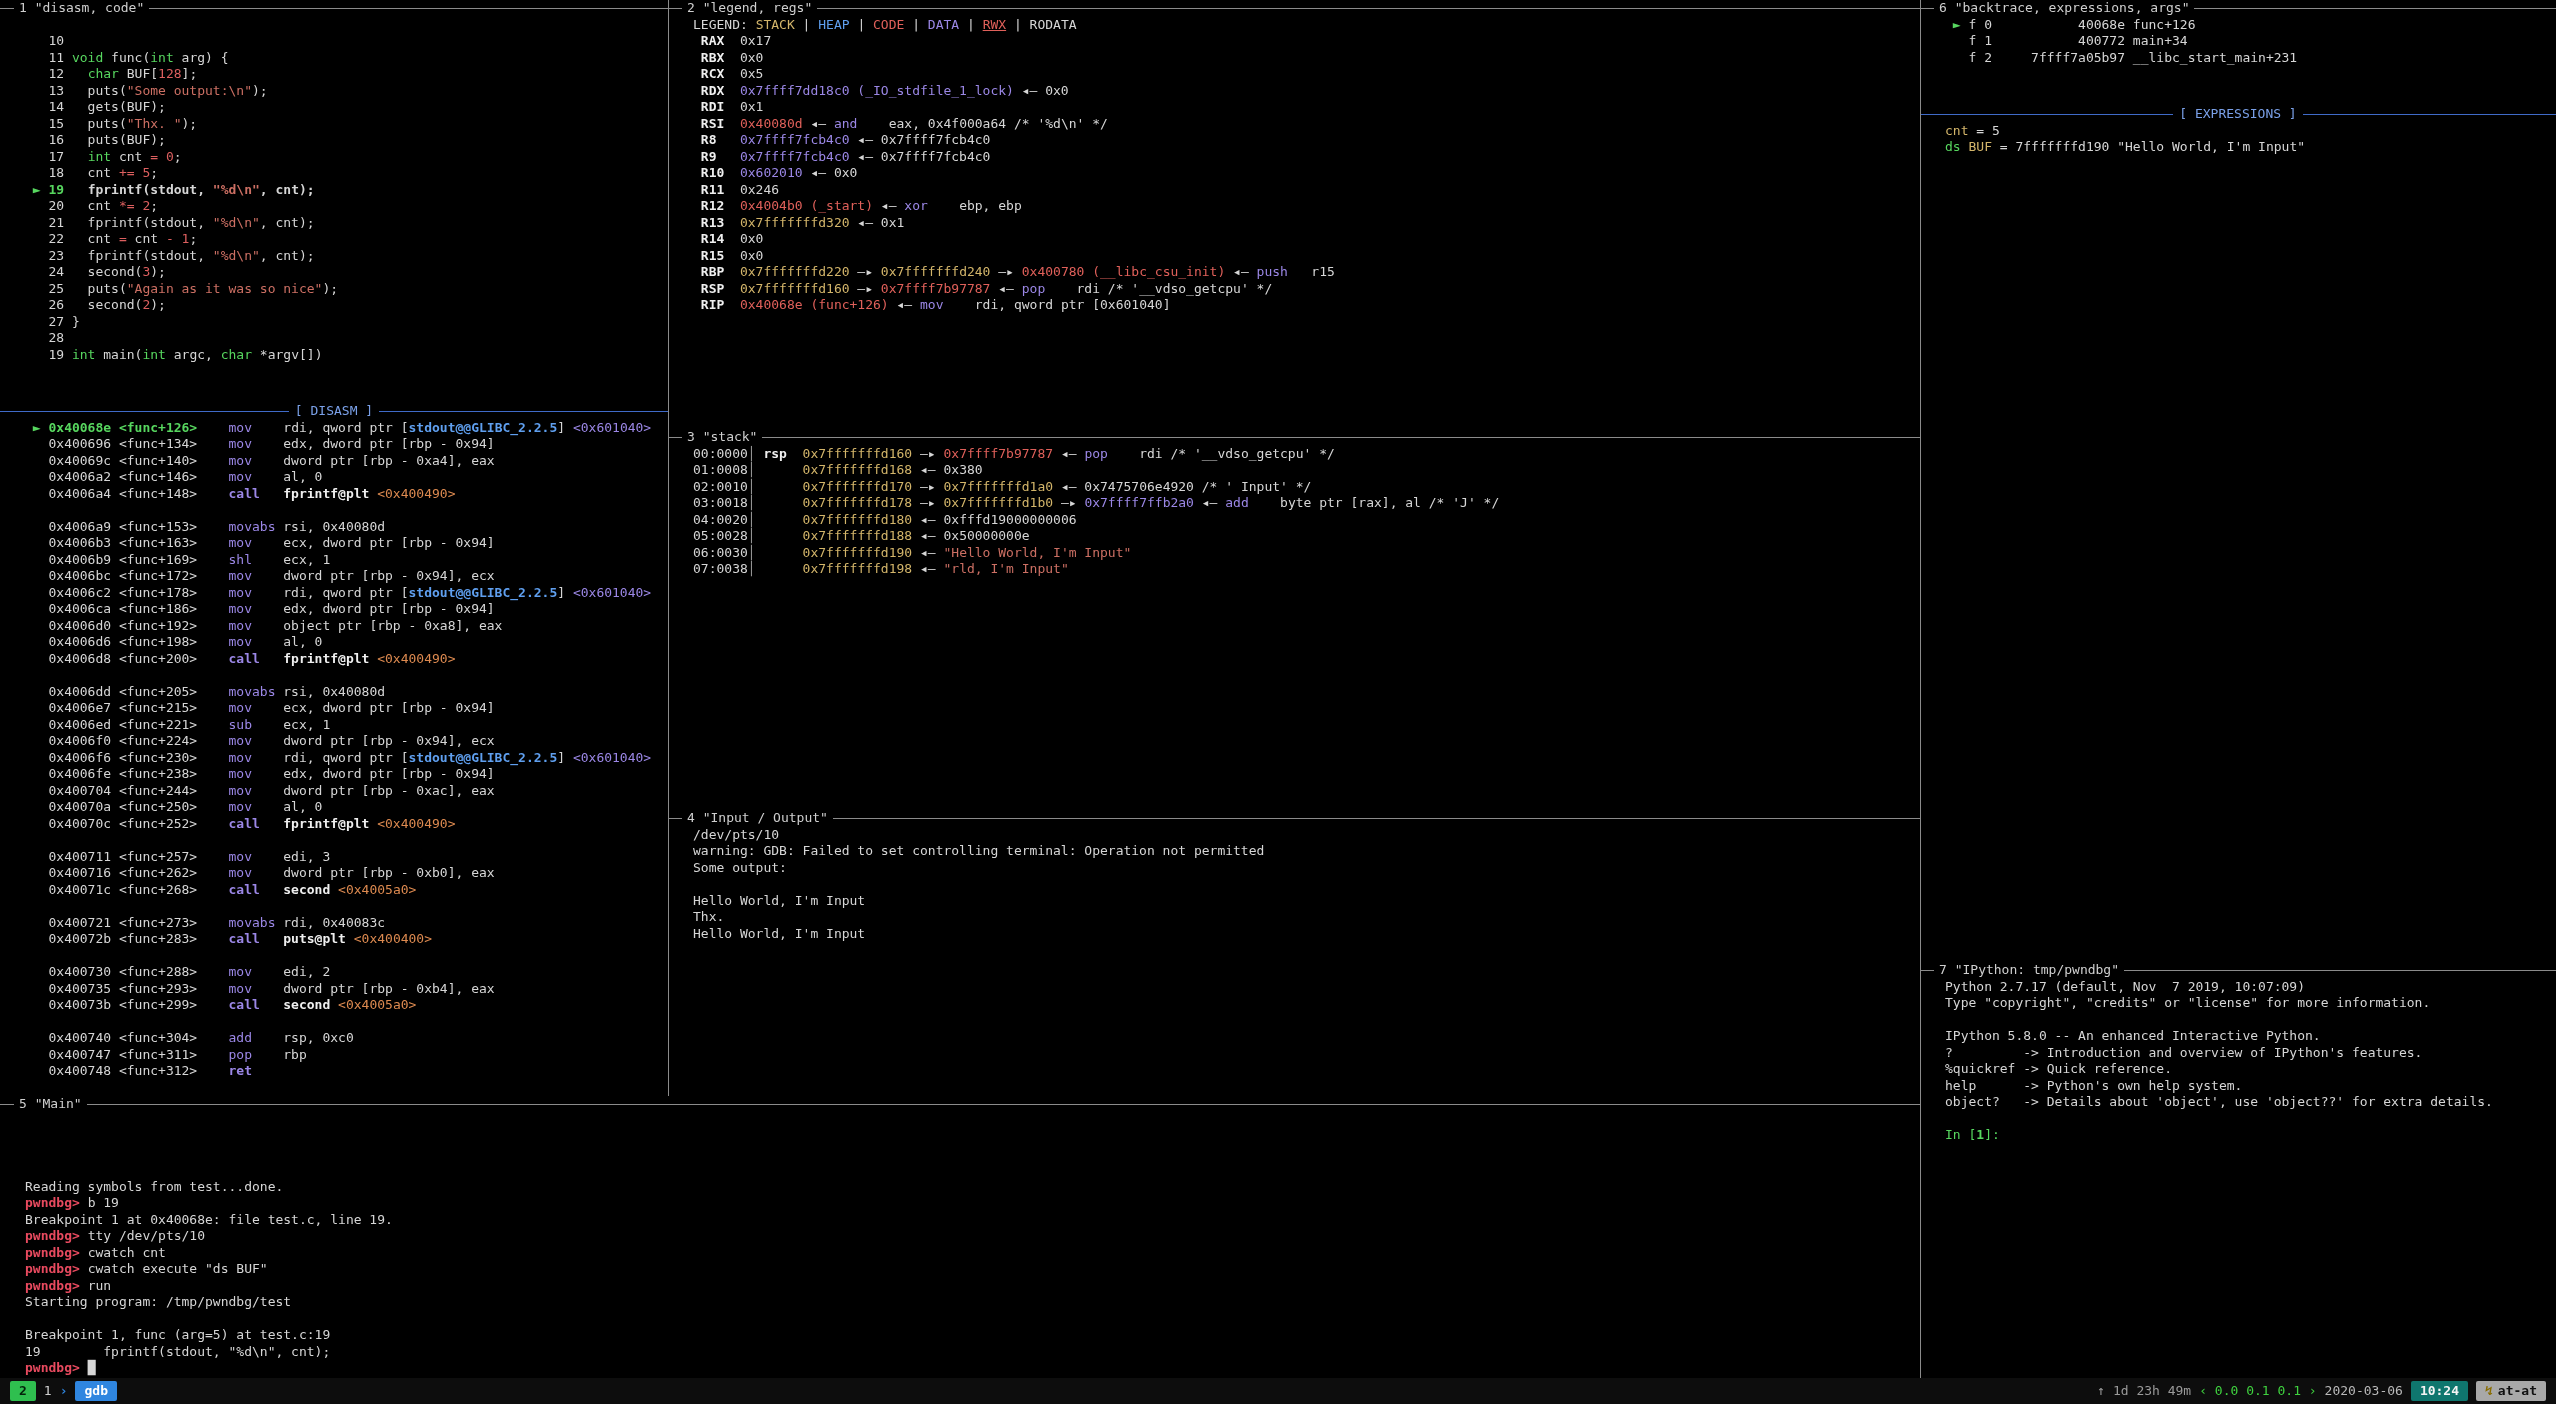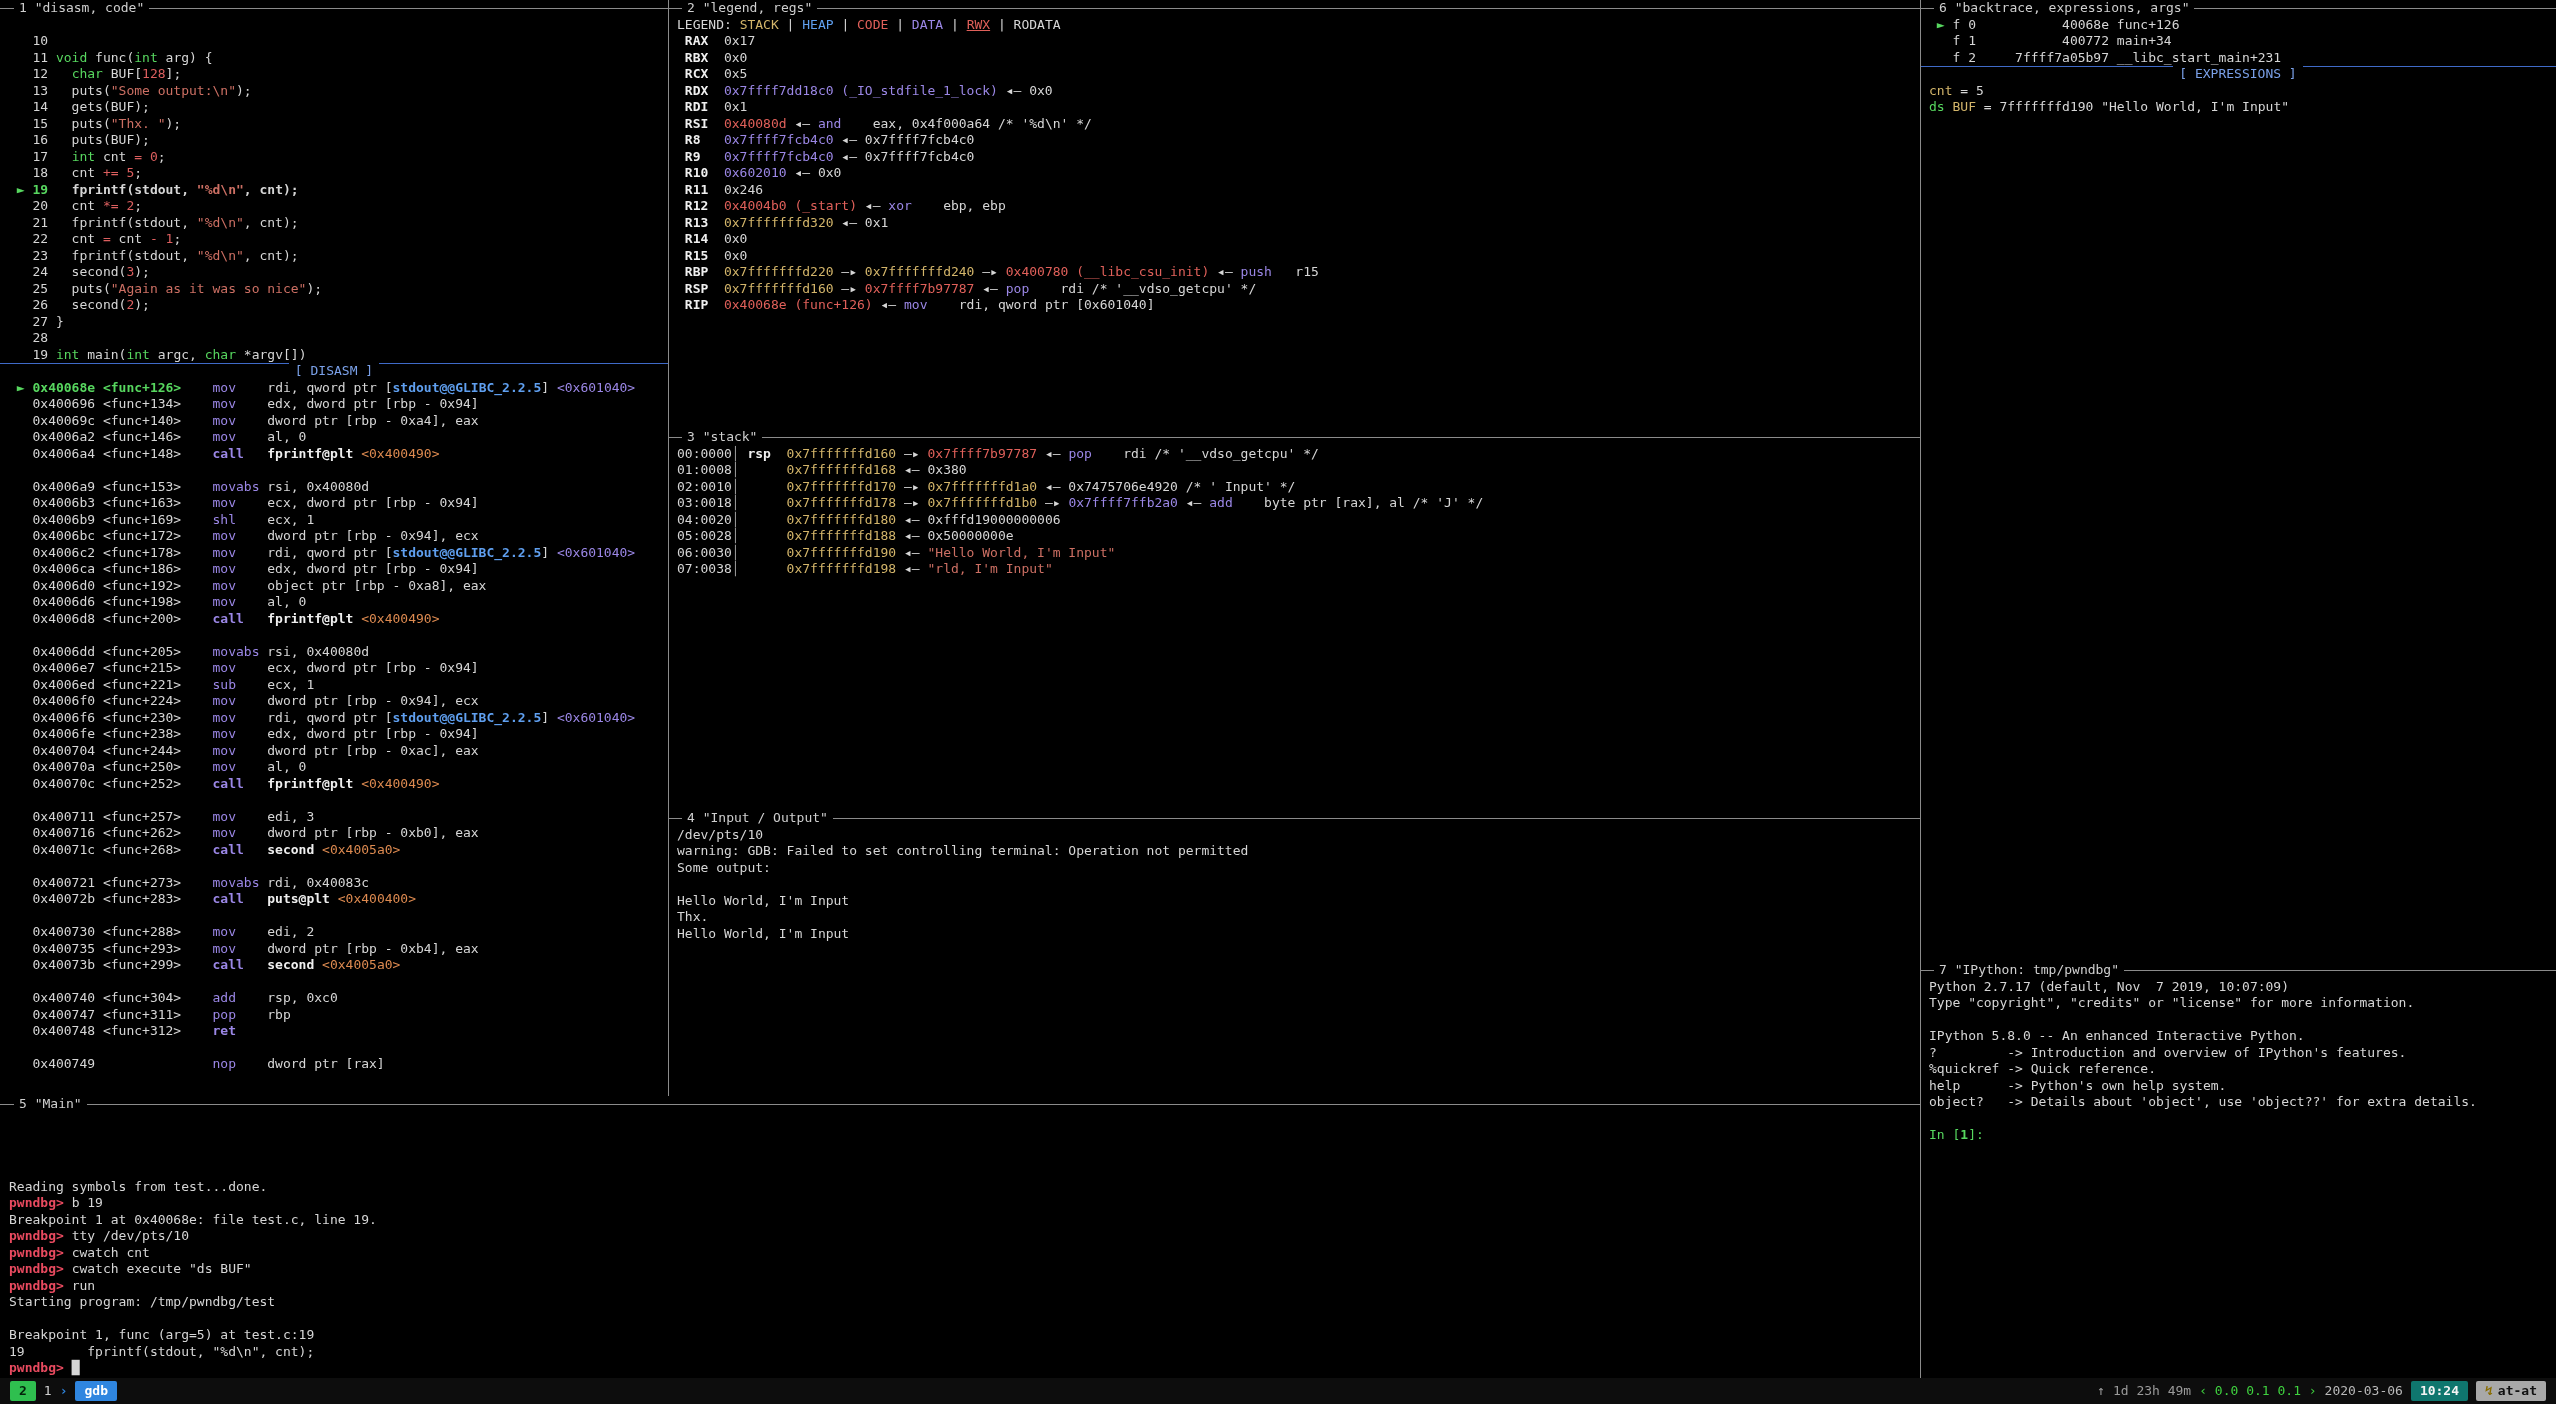--- a/index.html
+++ b/index.html
@@ -17,23 +17,23 @@
     overflow:hidden;font-family:"DejaVu Sans Mono",monospace;
     font-size:13px;line-height:var(--lh);color:var(--fg);
   }
   .pane{position:absolute;overflow:hidden;box-sizing:border-box;padding-top:16.5px;background:var(--bg);}
   .pane::before{content:"";position:absolute;left:0;right:0;top:8px;border-top:1px solid var(--border);}
   .pane.vline::after{content:"";position:absolute;left:0;top:0;bottom:0;border-left:1px solid var(--border);}
   .pane-title{
     position:absolute;top:8px;left:14px;transform:translateY(-50%);
     background:var(--bg);padding:0 5px;color:#cfcfcf;white-space:pre;z-index:2;
   }
-  .content{position:relative;padding:0 9px;}
+  .content{position:relative;padding:0 9px;margin-left:16px;}
   .tl{height:var(--lh);white-space:pre;}
-  .inline-divider{display:flex;align-items:flex-start;height:var(--lh);}
+  .inline-divider{display:flex;align-items:center;height:var(--lh);margin-top:40px;}
   .dline{flex:1;border-top:1px solid var(--divider_line);}
   .dlabel{padding:0 6px;color:var(--divider_label);white-space:pre;}
 
   
   .g{color:var(--green);} .gb{color:var(--green);font-weight:bold;}
   .y{color:var(--yellow);} .b{color:var(--blue);} .bb{color:var(--blue);font-weight:bold;}
   .r{color:var(--red);} .p{color:var(--purple);} .o{color:var(--orange);}
   .st{color:var(--string);} .num{color:var(--num);} .dim{color:var(--dim);}
   .wb{color:#efefef;font-weight:bold;} .pr{color:var(--prompt);font-weight:bold;}
   .bd{font-weight:bold;} .u{text-decoration:underline;}

